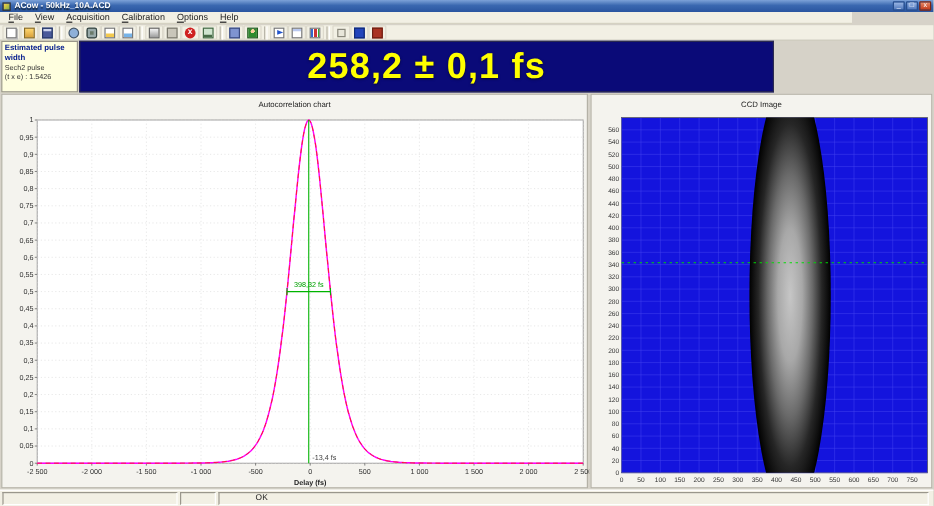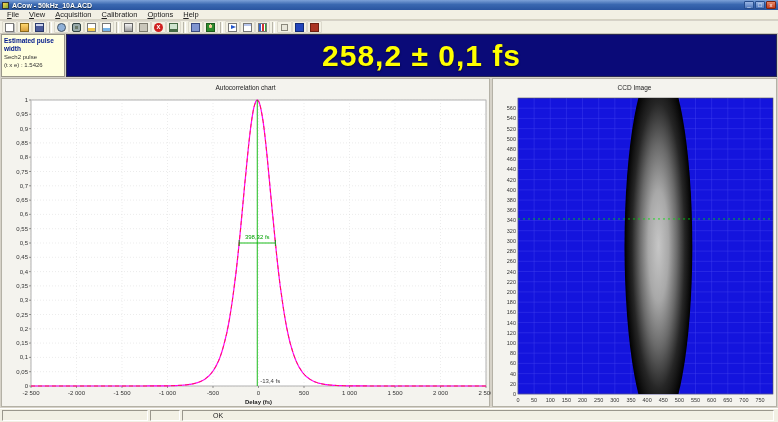--- a/index.html
+++ b/index.html
@@ -7,21 +7,21 @@
        font-family:"Liberation Sans",sans-serif;background:#d6d2c8;font-size:7px;color:#222}
   
   .titlebar{position:absolute;left:0;top:0;width:778px;height:10px;
     background:linear-gradient(180deg,#7da2d8 0%,#3a68b0 45%,#2a55a0 100%);
     display:flex;align-items:center;padding:0 2px;color:#fff}
   .titlebar .app-ic{width:7px;height:7px;background:linear-gradient(135deg,#ffd24a,#7fae3f);border:1px solid #333;margin-right:3px}
   .titlebar .t-txt{font-size:7px;font-weight:bold;text-shadow:0 1px 1px #123;flex:1;white-space:nowrap}
   .winbtn{width:10px;height:8px;margin-left:1px;font-size:6px;line-height:7px;text-align:center;color:#fff;
     background:linear-gradient(#9ab6e4,#4f77bb);border:1px solid #274e8e;border-radius:1px}
   .winbtn.close{background:linear-gradient(#e88a6a,#c23a1a);border-color:#7e2410}
-  .menubar{position:absolute;left:0;top:10px;width:778px;height:10px;background:#f2f0e4;
+  .menubar{position:absolute;left:0;top:10px;width:710px;height:10px;background:#f2f0e4;
     border-bottom:1px solid #d5d2c2;display:flex;align-items:center;padding-left:2px}
   .menu-item{padding:0 5px;font-size:7.5px;color:#222}
   .menu-item u{text-decoration:underline}
   .toolbar{position:absolute;left:0;top:21px;width:778px;height:13px;background:#f2f0e4;
     border-bottom:1px solid #c9c6b8;display:flex;align-items:center;padding-left:2px}
   .tb-btn{width:15px;height:12px;display:flex;align-items:center;justify-content:center;
     border:1px solid #dcd9cc;background:#f2f0e4;border-radius:1px}
   .tb-sep{width:3px;height:11px;border-left:1px solid #b9b6aa;border-right:1px solid #fff;margin:0 2px}
   .ic{width:9px;height:9px;display:block}
   .ic-page{background:#fff;border:1px solid #777;box-shadow:1px 1px 0 #bbb}
@@ -43,21 +43,21 @@
   .ic-sheet{background:#fff;border:1px solid #777;box-shadow:inset 0 2px 0 #b9c8ef}
   .ic-bars{background:#fff linear-gradient(90deg,#3366cc 0 2px,transparent 2px 3px,#cc3333 3px 5px,transparent 5px 6px,#33aa33 6px 8px,transparent 8px);border:1px solid #777}
   .ic-mini{background:#e8e6da;border:1px solid #8a887c;width:7px;height:7px}
   .ic-blue{background:#2244bb;border:1px solid #112a77}
   .ic-red{background:#aa3322;border:1px solid #6e1f12}
   
   .info-panel{position:absolute;left:1px;top:34px;width:64px;height:43px;background:#ffffdf;
     border:1px solid #9a978a;padding:2px 2px}
   .info-title{font-size:6.5px;font-weight:bold;color:#001a8c;line-height:8px}
   .info-line{font-size:6px;color:#333;line-height:8px}
-  .banner{position:absolute;left:66px;top:34px;width:711px;height:43px;background:#0a0a78;
+  .banner{position:absolute;left:66px;top:34px;width:579px;height:43px;background:#0a0a78;
     border:1px solid #2a2a50;display:flex;align-items:center;justify-content:center}
   .banner span{color:#ffff00;font-size:30px;font-weight:bold;letter-spacing:1px;
     text-shadow:0 1px 2px rgba(0,0,0,.6)}
   
   .panel{position:absolute;top:78px;height:329px;background:#f4f3ee;border:1px solid #b4b1a6}
   .panel-left{left:1px;width:489px}
   .panel-right{left:492px;width:285px}
   .chart-title{position:absolute;top:5px;left:0;right:0;text-align:center;font-size:6.5px;color:#222}
   .chart-svg{position:absolute;left:0;top:12px}
   

